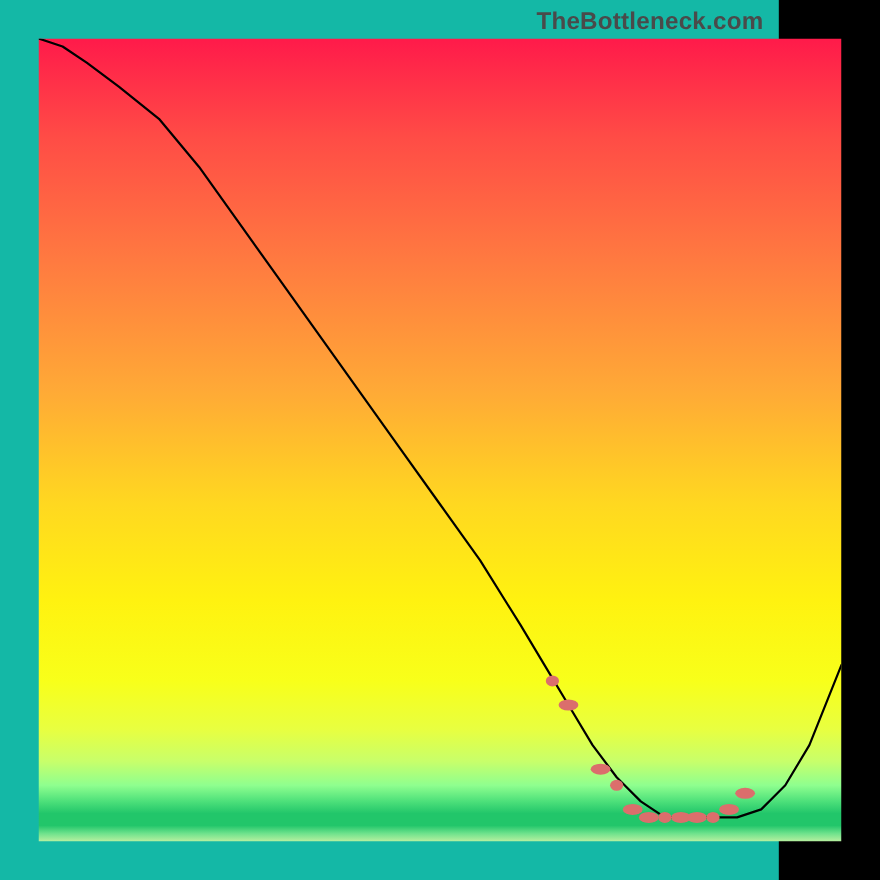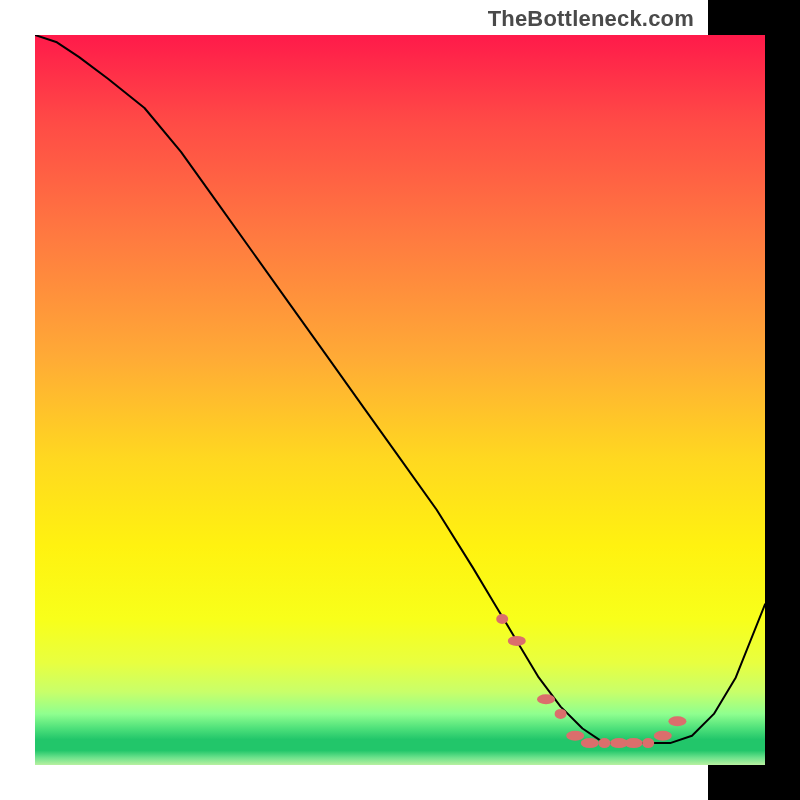--- a/index.html
+++ b/index.html
@@ -3,21 +3,21 @@
 <meta charset="utf-8">
 <style>
   * { margin: 0; padding: 0; box-sizing: border-box; }
   html, body { width: 800px; height: 800px; overflow: hidden; }
   body { background: #000000; font-family: Arial, Helvetica, sans-serif; }
 
   .frame {
     position: absolute;
     left: 0; top: 0;
     width: 708px; height: 800px;
-    background: #ffffff;
+    background: #14b8a6;
   }
 
   .watermark {
     position: absolute;
     top: 6px;
     right: 14px;
     color: #4A4A4A;
     font-size: 22px;
     font-weight: 600;
     letter-spacing: 0.2px;

